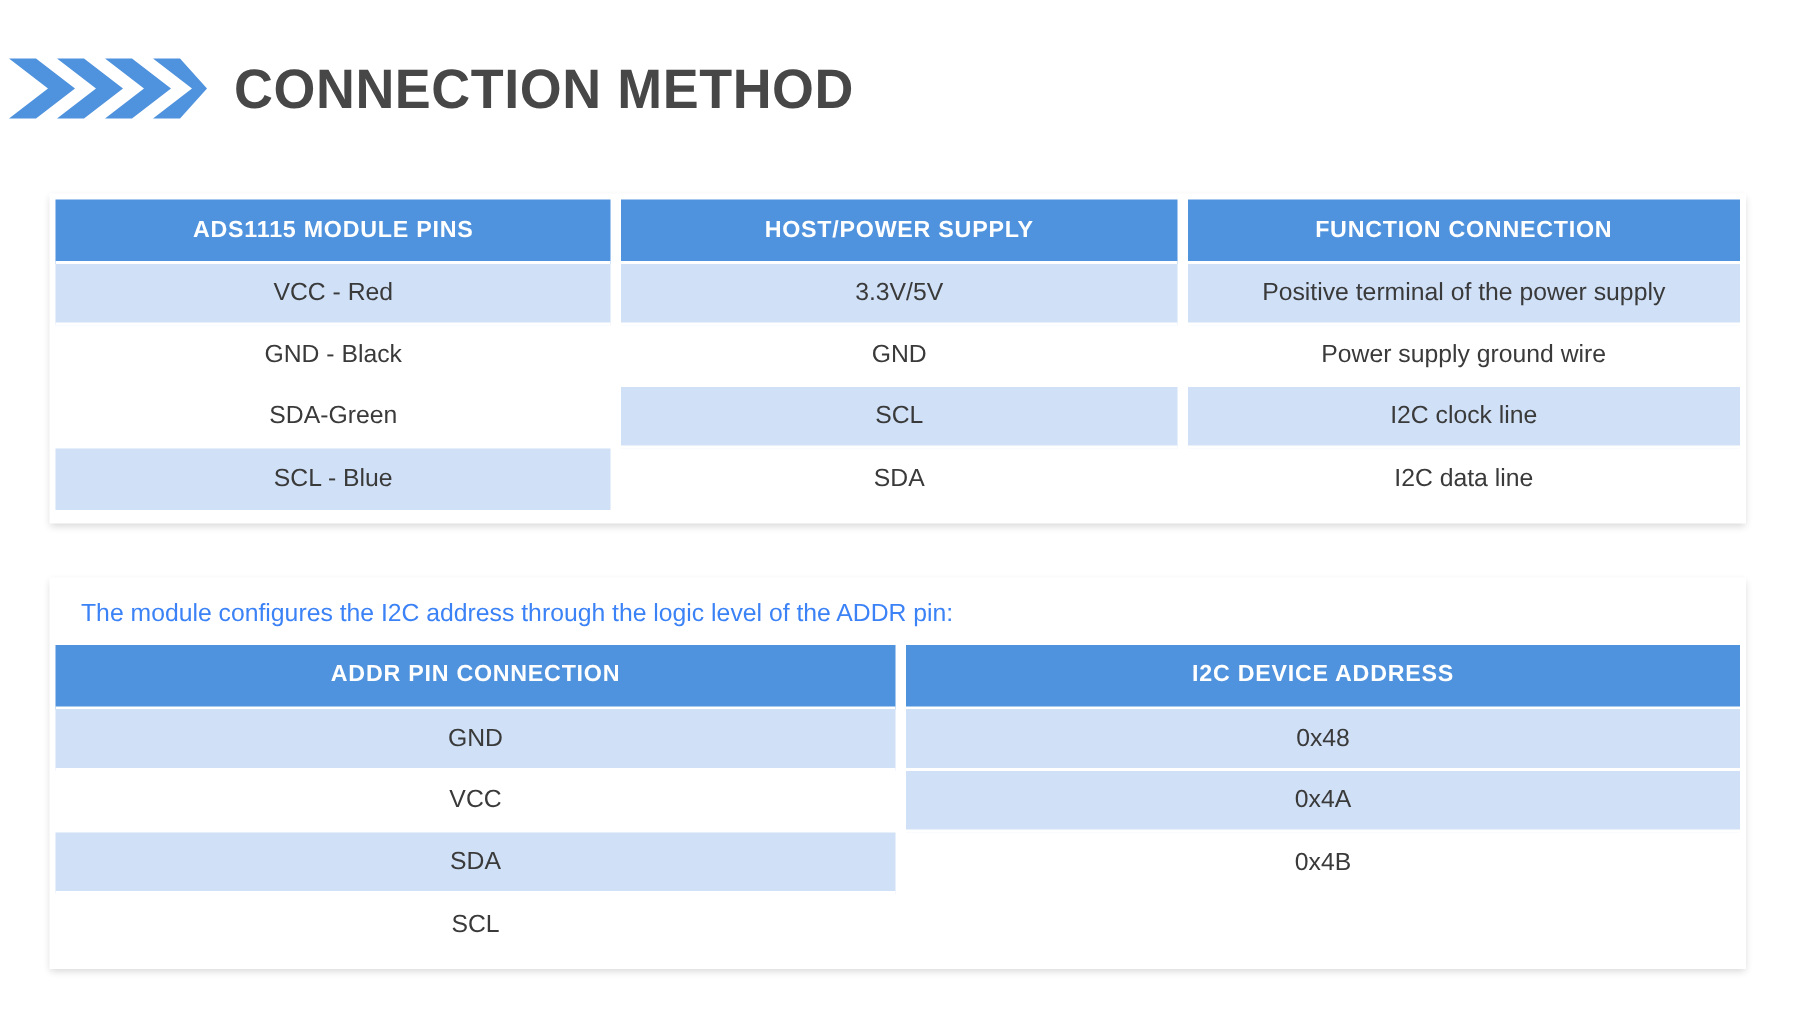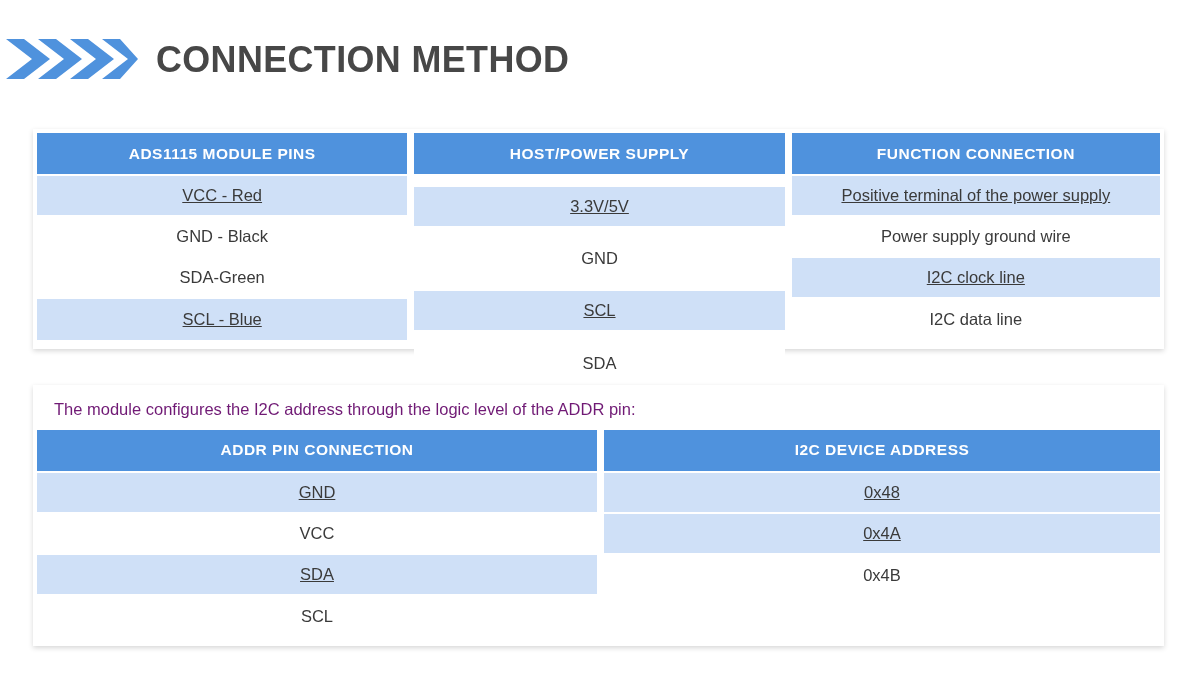--- a/index.html
+++ b/index.html
@@ -65,41 +65,41 @@
   #panel-addr {
     left: 33px;
     top: 385px;
     width: 1131px;
     height: 261px;
     padding: 4px 4px 5px 4px;
   }
 
   .note {
     font-size: 16.5px;
-    color: #701a75;
+    color: #3b82f6;
     padding: 11px 0 10px 17px;
     line-height: 1.2;
     white-space: nowrap;
   }
 
   .tbl {
     display: flex;
     width: 100%;
     gap: 7px;
   }
 
   .col {
     display: flex;
     flex-direction: column;
     gap: 0px;
   }
 
   
   #panel-pins .col:nth-child(1) { width: 373px; }
-  #panel-pins .col:nth-child(2) { width: 373px; gap: 11px; }
+  #panel-pins .col:nth-child(2) { width: 373px; }
   #panel-pins .col:nth-child(3) { width: 371px; }
 
   
   #panel-addr .col:nth-child(1) { width: 560px; }
   #panel-addr .col:nth-child(2) { width: 556px; }
 
   .th {
     background: #4f92dd;
     color: #ffffff;
     font-size: 15.5px;
@@ -118,21 +118,21 @@
     display: flex;
     align-items: center;
     justify-content: center;
     text-align: center;
     font-size: 16.5px;
     color: #3a3a3a;
     background: #ffffff;
     white-space: nowrap;
   }
 
-  .td.alt { background: #cfe0f7; text-decoration: underline; }
+  .td.alt { background: #cfe0f7; }
 
   
   .col .td { border-bottom: 2px solid #ffffff; }
   .col .th { border-bottom: 2px solid #ffffff; }
   .col .td:last-child { border-bottom: none; }
 </style>
 </head>
 <body>
 
 <div class="slide">

